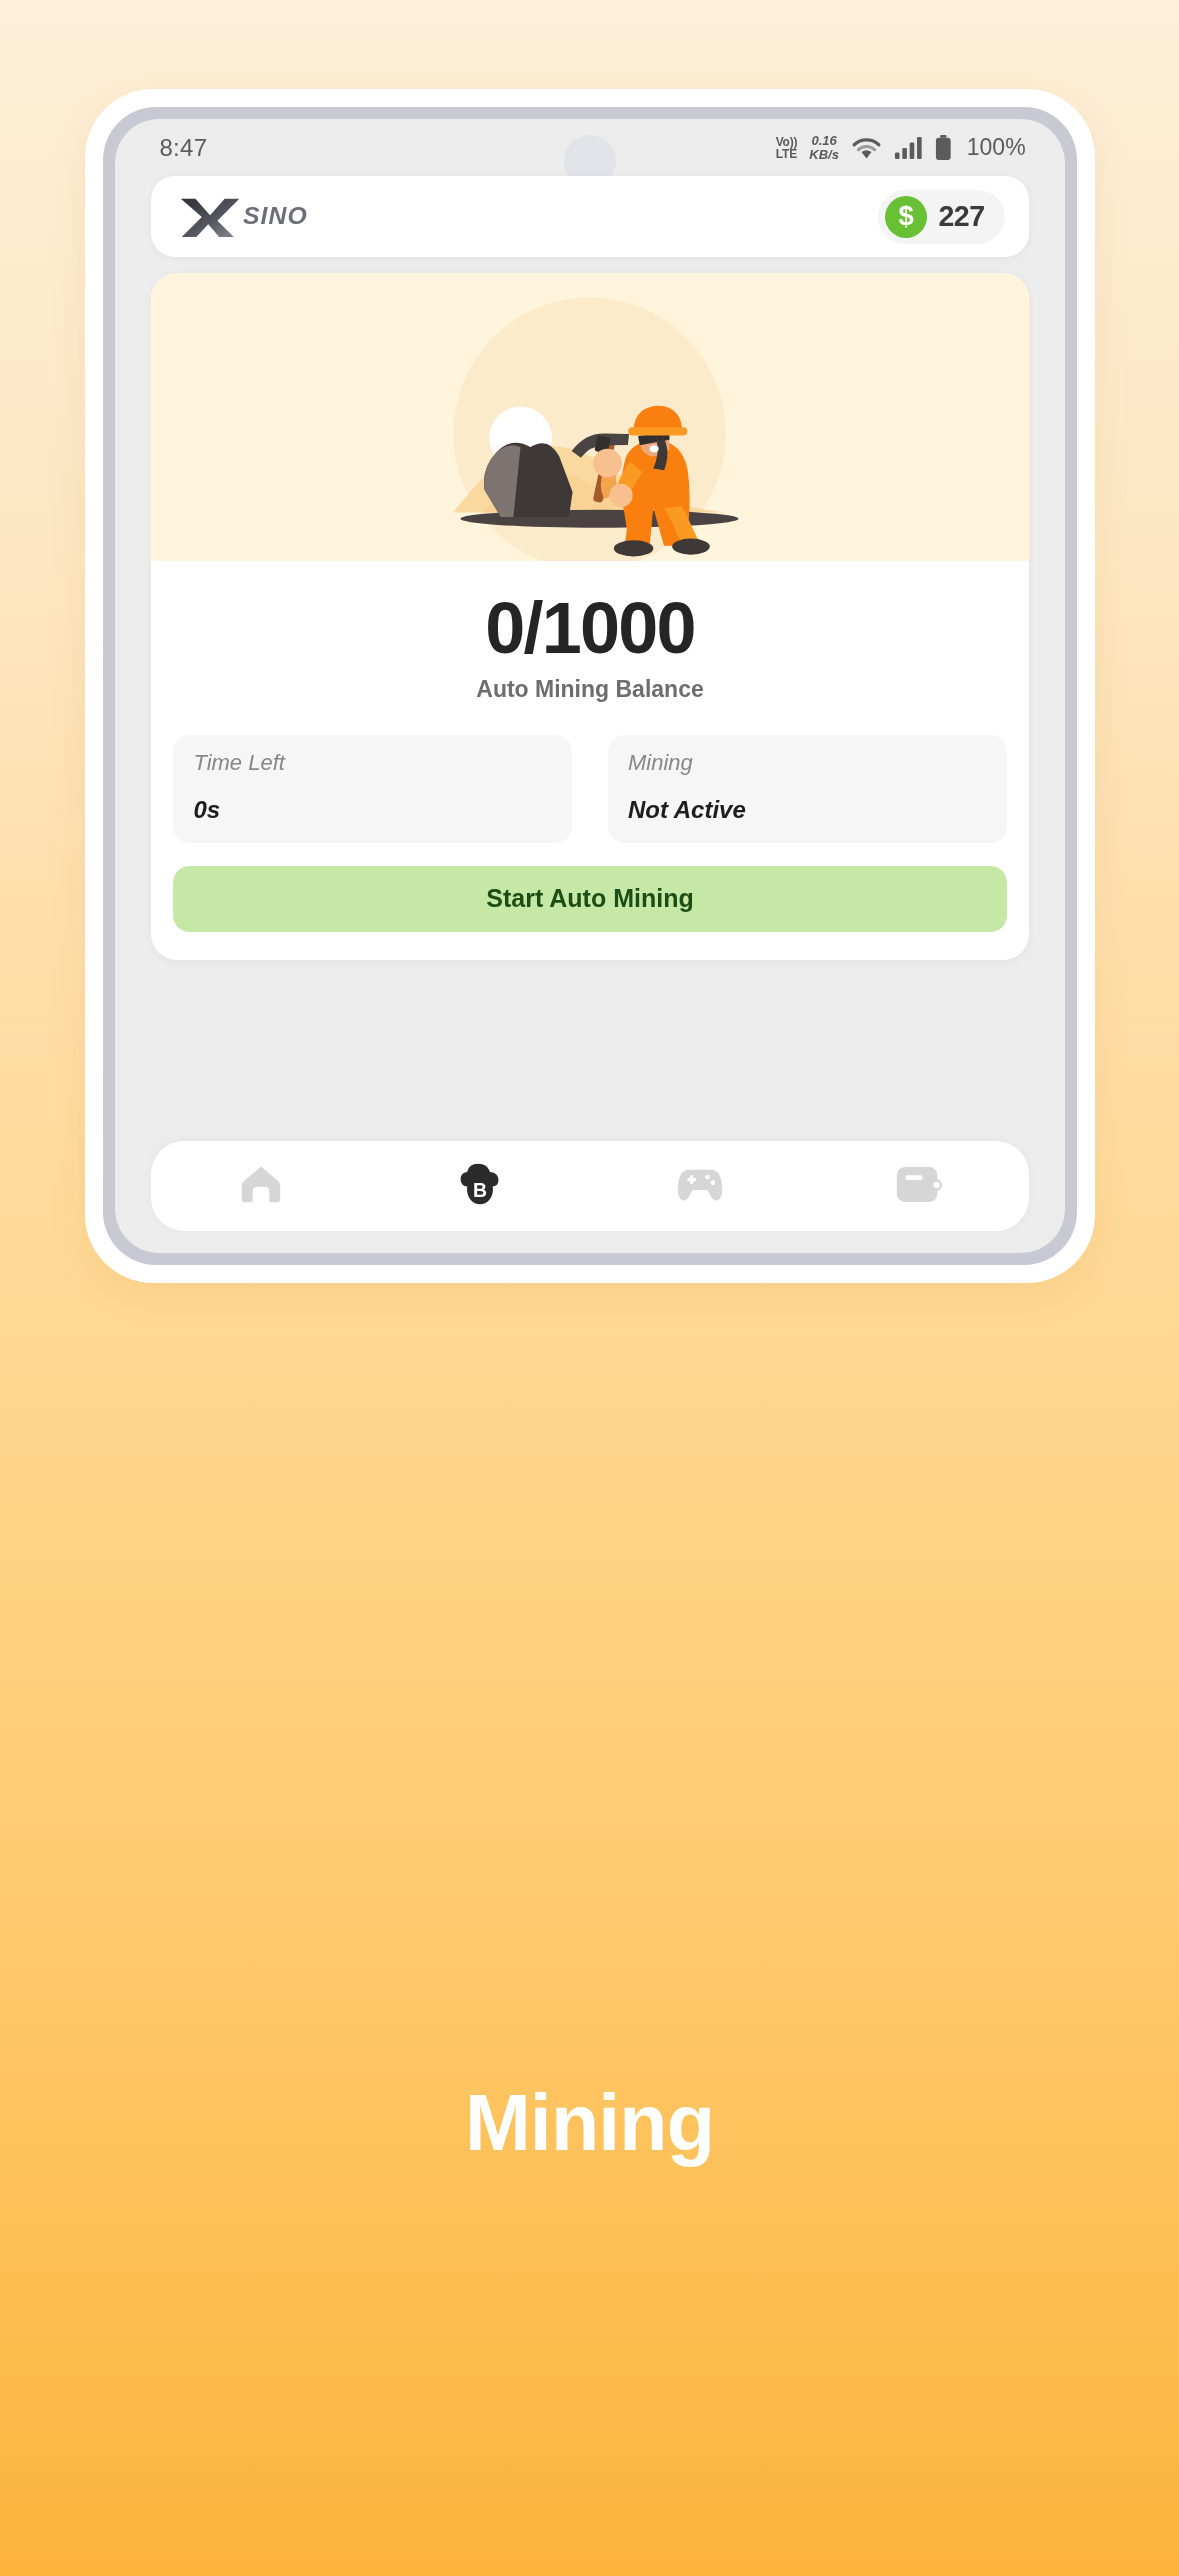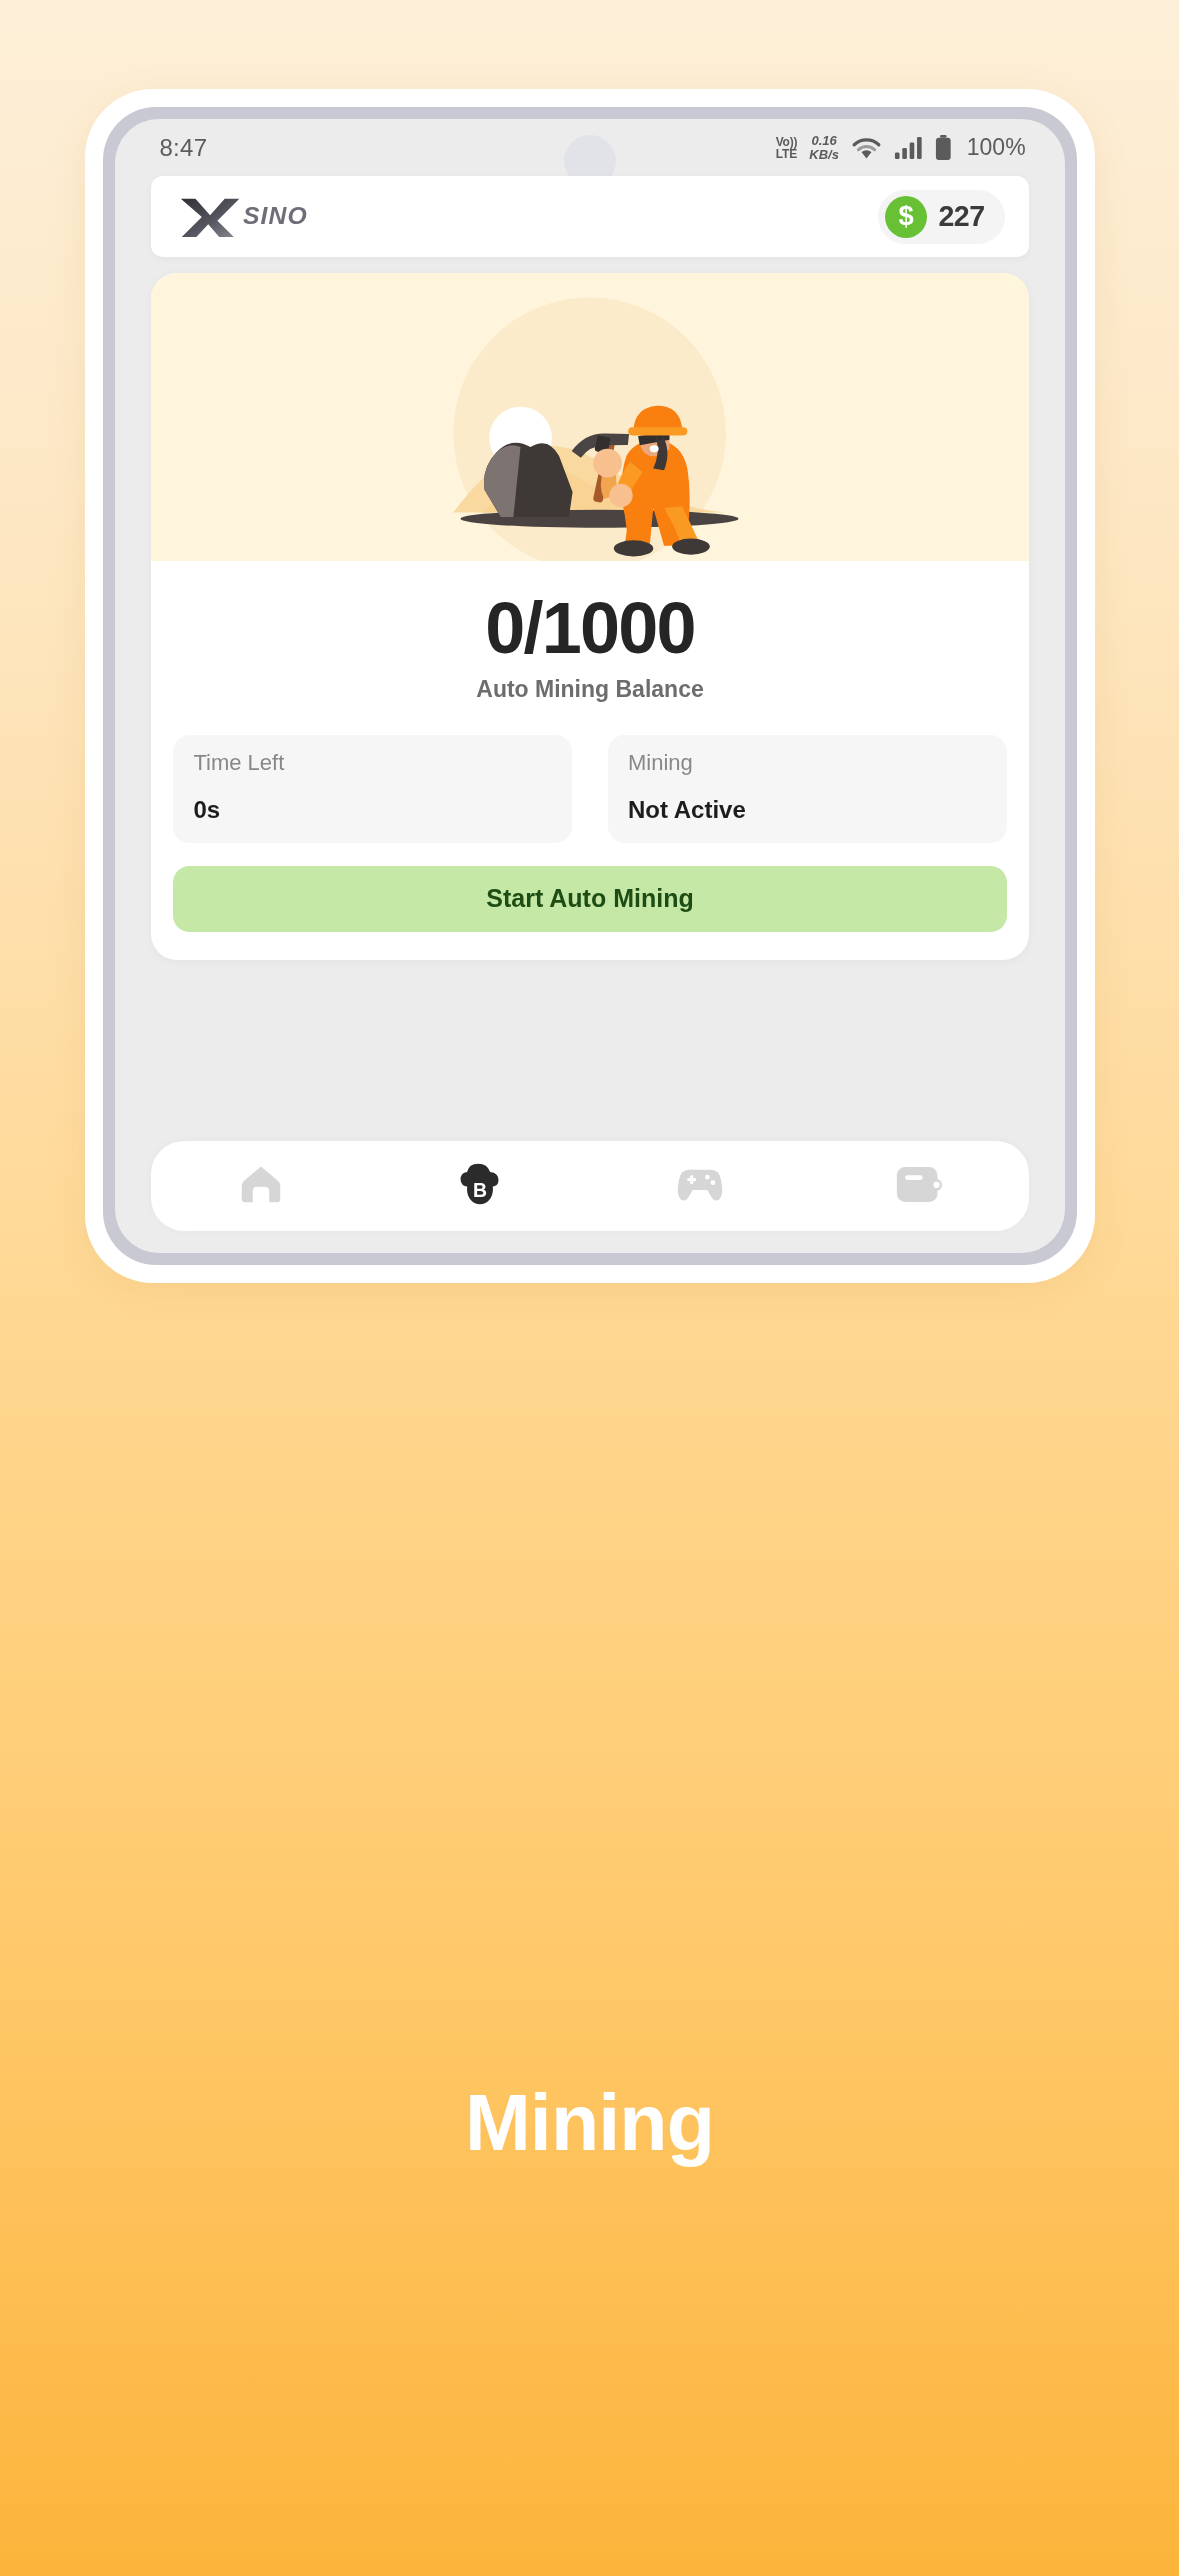--- a/index.html
+++ b/index.html
@@ -66,21 +66,21 @@
     position:absolute;
     left:50%; transform:translateX(-50%);
     top:15.7px; width:52px; height:52px;
     background:#e2e3e9; border-radius:50%;
   }
 
   
   .app-header{
     position:absolute; left:36px; top:57px;
     width:calc(100% - 72px); height:81px;
-    background:#ffffff; border-radius:12px;
+    background:#ffffff; border-radius:24px;
     display:flex; align-items:center; justify-content:space-between;
     padding:0 24px 0 28px;
     box-shadow:0 1.8px 7.4px rgba(0,0,0,.04);
   }
   .logo{ display:flex; align-items:center; }
   .coin-pill{
     display:flex; align-items:center; gap:11px;
     background:#f4f4f4; border-radius:28px;
     padding:6.4px 20px 6.4px 7.4px;
   }
@@ -104,21 +104,21 @@
     position:relative; overflow:hidden;
   }
   .balance-wrap{ text-align:center; padding:31px 0 7.4px; }
   .balance-num{
     font-size:72px; font-weight:bold; color:#252525; letter-spacing:-1.8px;
     line-height:1;
   }
   .balance-label{
     font-size:23px; font-weight:bold; color:#6d6d6d; margin-top:12px;
   }
-  .stats-row{ display:flex; gap:36px; padding:24px 22px 0; }
+  .stats-row{ display:flex; gap:36px; padding:24px 22px 0;font-style:italic; }
   .stat-box{
     flex:1; background:#f6f6f6; border-radius:16.6px;
     padding:15.7px 20px 18.4px;
   }
   .stat-label{ font-size:22px; color:#888888; }
   .stat-value{ font-size:24px; font-weight:bold; color:#1d1d1d; margin-top:20px; }
   .start-btn{
     margin:23px 22px 28px;
     background:#c5e8a7; border-radius:16.6px;
     height:66px;

